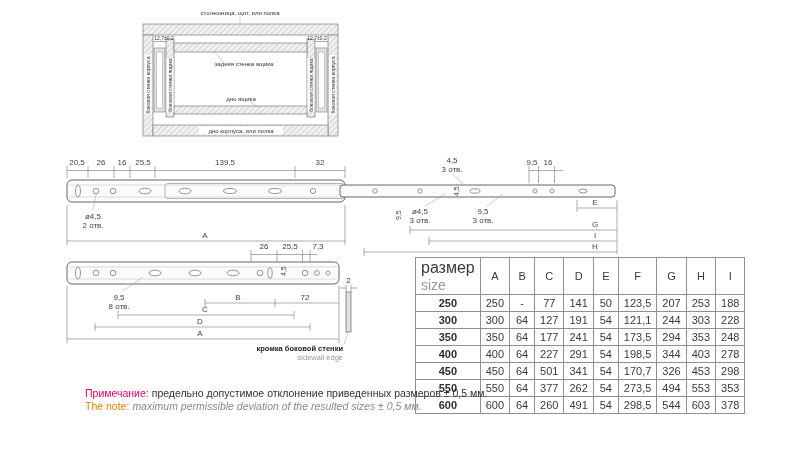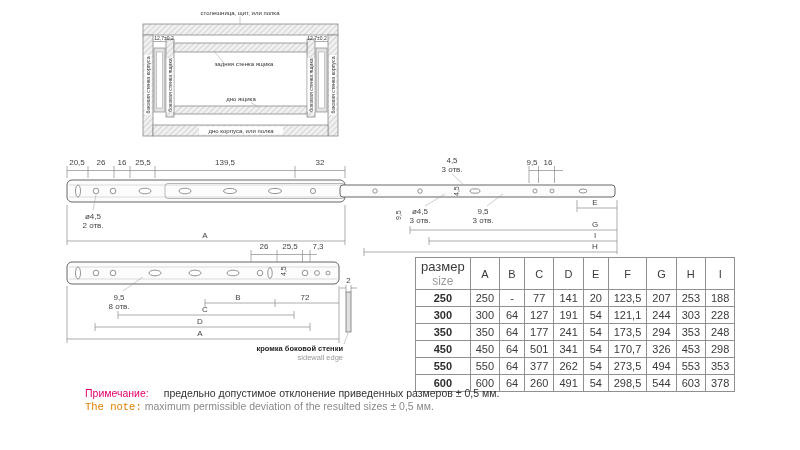--- a/index.html
+++ b/index.html
@@ -21,29 +21,29 @@
   .inner-line { stroke: #bbb; stroke-width: 0.5; }
   .hole { fill: #fff; stroke: #7a7a7a; stroke-width: 0.8; }
   .edge-ru { font-size: 7.5px; font-weight: bold; fill: #222; }
   .edge-en { font-size: 7.5px; fill: #999; }
 
   .table-wrap { position: absolute; left: 415px; top: 257px; }
   table { border-collapse: collapse; font-size: 11px; color: #3a3a3a; }
   th, td { border: 1px solid #909090; text-align: center; padding: 1px 5px; height: 17px; min-width: 25px; font-weight: normal; }
   thead th { height: 27px; }
   .size-head { text-align: left; padding-left: 5px; min-width: 46px; }
-  .size-head .ru { display: block; font-size: 13px; color: #3a3a3a; }
-  .size-head .en { display: block; font-size: 12px; color: #9a9a9a; text-align: center; }
+  .size-head .ru { display: block; font-size: 16px; color: #3a3a3a; }
+  .size-head .en { display: block; font-size: 14px; color: #9a9a9a; }
   td.size-cell { font-weight: bold; color: #2e2e2e; }
 
   .note { position: absolute; left: 85px; top: 387px; font-size: 10.5px; line-height: 13px; }
-  .note .ru-label { color: #e3006e; margin-right: 15px; }
+  .note .ru-label { color: #e3006e; margin-right: 3px; }
   .note .ru-text  { color: #333; }
-  .note .en-label { color: #e08000; margin-right: 3px; font-family: Liberation Mono, monospace; }
-  .note .en-text  { color: #8a8a8a; }
+  .note .en-label { color: #e08000; margin-right: 3px; }
+  .note .en-text  { color: #8a8a8a; font-style: italic; }
 </style>
 </head>
 <body>
 
 <svg class="section-svg" width="205" height="136" viewBox="0 0 205 136">
   <defs>
     <pattern id="hatch" width="4" height="4" patternUnits="userSpaceOnUse" patternTransform="rotate(45)">
       <rect width="4" height="4" fill="#f1f1f1"></rect>
       <line x1="0" y1="0" x2="0" y2="4" stroke="#b5b5b5" stroke-width="1"></line>
     </pattern>
@@ -281,21 +281,21 @@
           <th>I</th>
         </tr>
     </thead>
     <tbody>
         <tr>
           <td class="size-cell">250</td>
           <td>250</td>
           <td>-</td>
           <td>77</td>
           <td>141</td>
-          <td>20</td>
+          <td>50</td>
           <td>123,5</td>
           <td>207</td>
           <td>253</td>
           <td>188</td>
         </tr>
         <tr>
           <td class="size-cell">300</td>
           <td>300</td>
           <td>64</td>
           <td>127</td>
@@ -310,20 +310,32 @@
           <td class="size-cell">350</td>
           <td>350</td>
           <td>64</td>
           <td>177</td>
           <td>241</td>
           <td>54</td>
           <td>173,5</td>
           <td>294</td>
           <td>353</td>
           <td>248</td>
+        </tr>
+        <tr>
+          <td class="size-cell">400</td>
+          <td>400</td>
+          <td>64</td>
+          <td>227</td>
+          <td>291</td>
+          <td>54</td>
+          <td>198,5</td>
+          <td>344</td>
+          <td>403</td>
+          <td>278</td>
         </tr>
         <tr>
           <td class="size-cell">450</td>
           <td>450</td>
           <td>64</td>
           <td>501</td>
           <td>341</td>
           <td>54</td>
           <td>170,7</td>
           <td>326</td>

